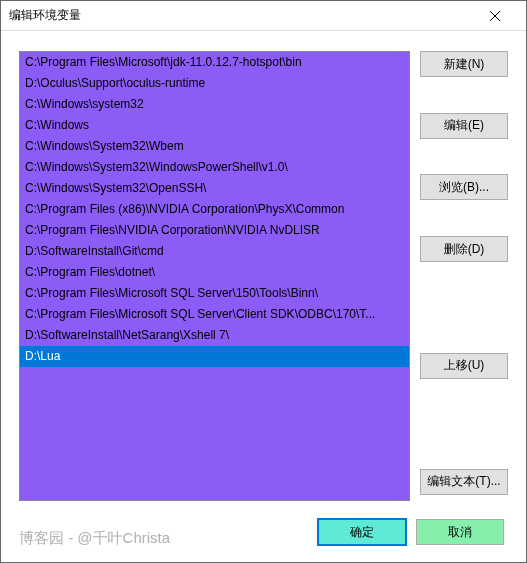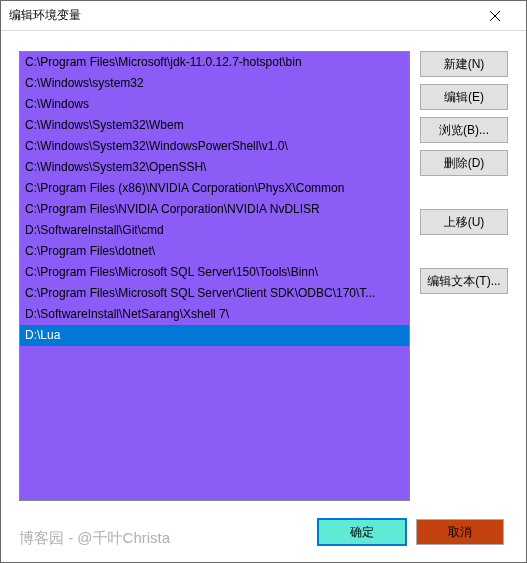--- a/index.html
+++ b/index.html
@@ -55,20 +55,21 @@
       cursor: default;
     }
     .list-item.selected {
       background: #0078d7;
       color: #fff;
     }
     .buttons {
       width: 88px;
       display: flex;
       flex-direction: column;
+      justify-content: space-between;
     }
     .btn {
       width: 88px;
       height: 26px;
       background: #e1e1e1;
       border: 1px solid #adadad;
       font-size: 12px;
       font-family: inherit;
       cursor: pointer;
       margin-bottom: 7px;
@@ -86,21 +87,21 @@
     .watermark {
       position: absolute;
       left: 18px;
       bottom: 14px;
       color: #b0b0b0;
       font-size: 15px;
     }
     .footer-btn {
       width: 88px;
       height: 26px;
-      background: #c2410c;
+      background: #86efac;
       border: 1px solid #adadad;
       font-size: 12px;
       font-family: inherit;
       cursor: pointer;
     }
     .footer-btn.primary {
       border: 1px solid #0078d7;
       outline: 1px solid #0078d7;
       background: #5eead4;
     }
@@ -114,20 +115,21 @@
     <svg viewBox="0 0 10 10">
       <line x1="0" y1="0" x2="10" y2="10" stroke="#000" stroke-width="1"></line>
       <line x1="10" y1="0" x2="0" y2="10" stroke="#000" stroke-width="1"></line>
     </svg>
   </div>
 </div>
 
 <div class="content">
   <div class="listbox" id="listbox">
       <div class="list-item">C:\Program Files\Microsoft\jdk-11.0.12.7-hotspot\bin</div>
+      <div class="list-item">D:\Oculus\Support\oculus-runtime</div>
       <div class="list-item">C:\Windows\system32</div>
       <div class="list-item">C:\Windows</div>
       <div class="list-item">C:\Windows\System32\Wbem</div>
       <div class="list-item">C:\Windows\System32\WindowsPowerShell\v1.0\</div>
       <div class="list-item">C:\Windows\System32\OpenSSH\</div>
       <div class="list-item">C:\Program Files (x86)\NVIDIA Corporation\PhysX\Common</div>
       <div class="list-item">C:\Program Files\NVIDIA Corporation\NVIDIA NvDLISR</div>
       <div class="list-item">D:\SoftwareInstall\Git\cmd</div>
       <div class="list-item">C:\Program Files\dotnet\</div>
       <div class="list-item">C:\Program Files\Microsoft SQL Server\150\Tools\Binn\</div>

